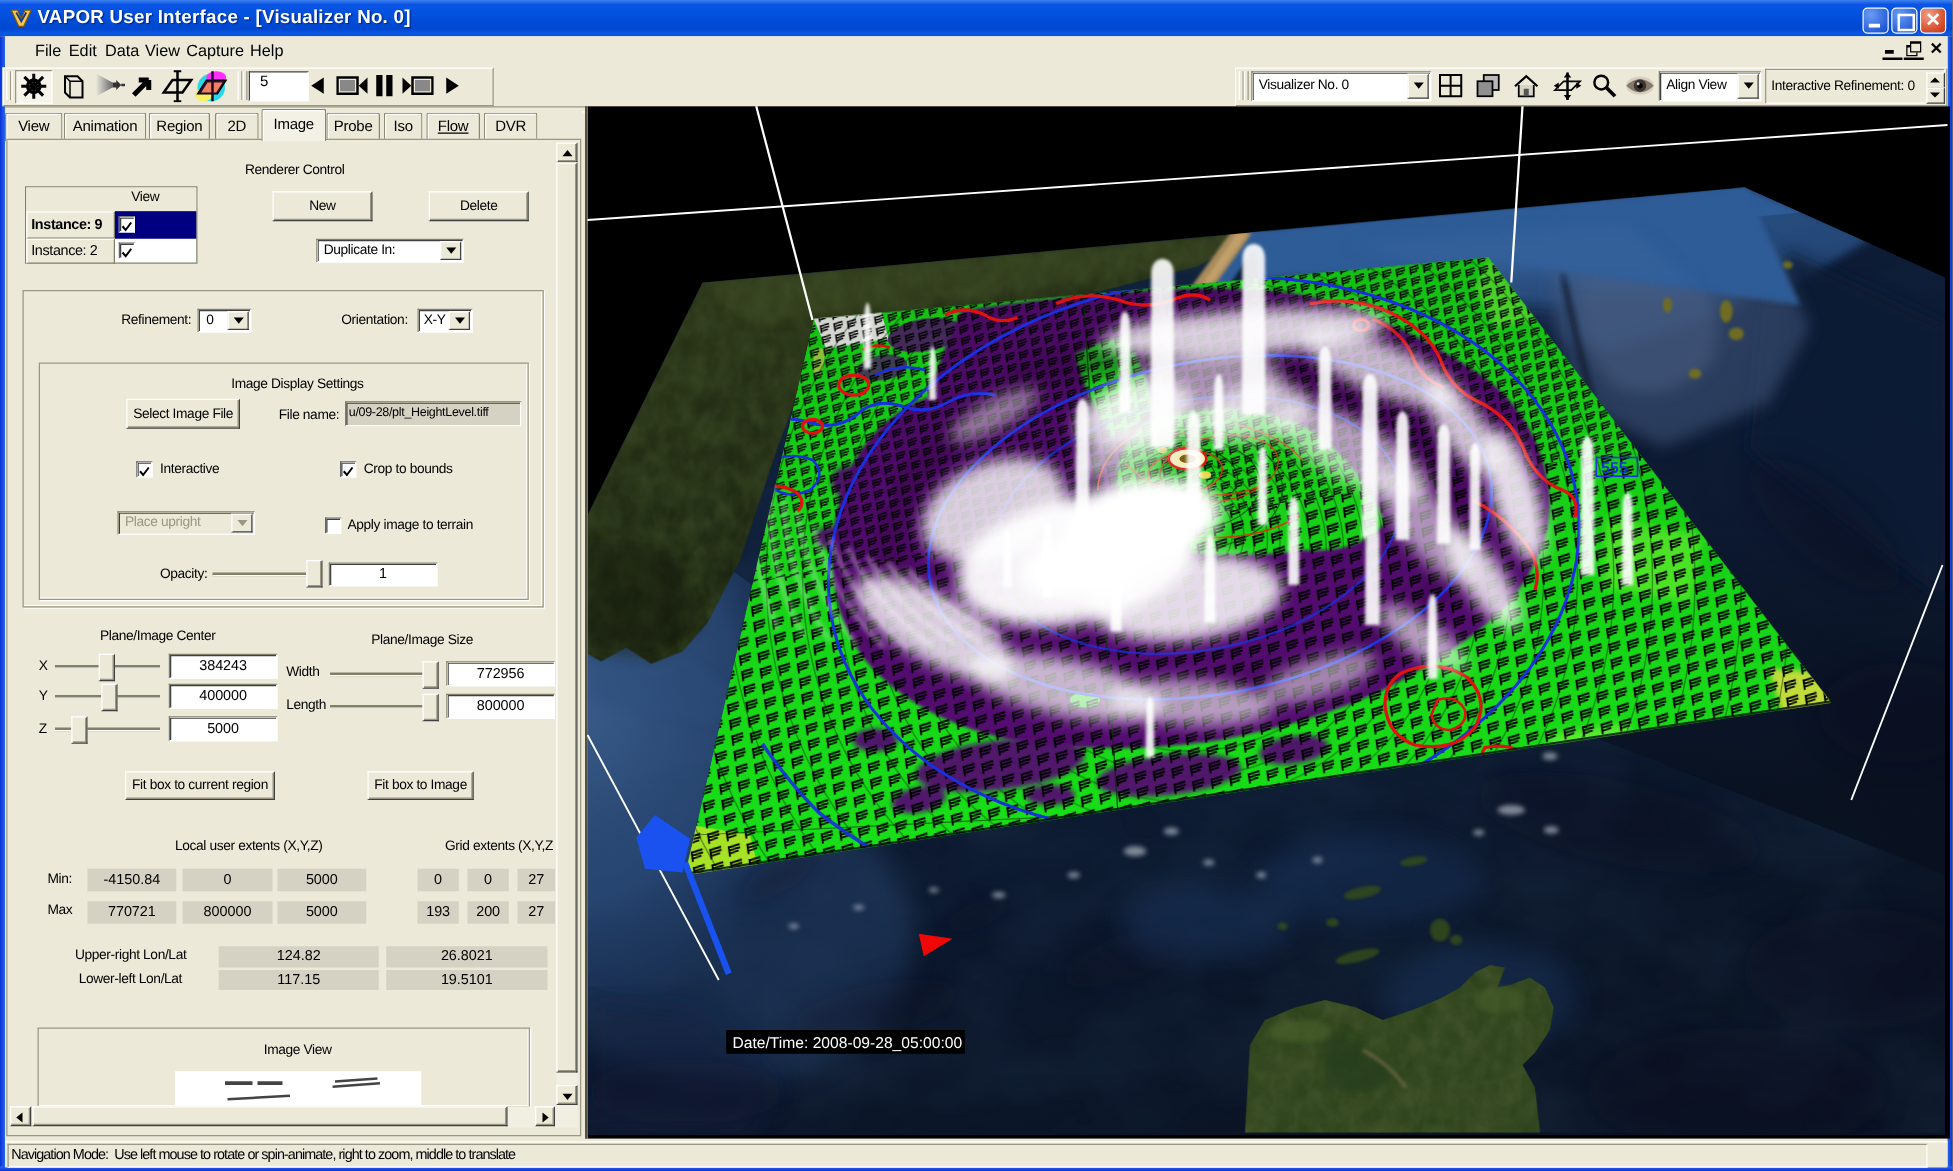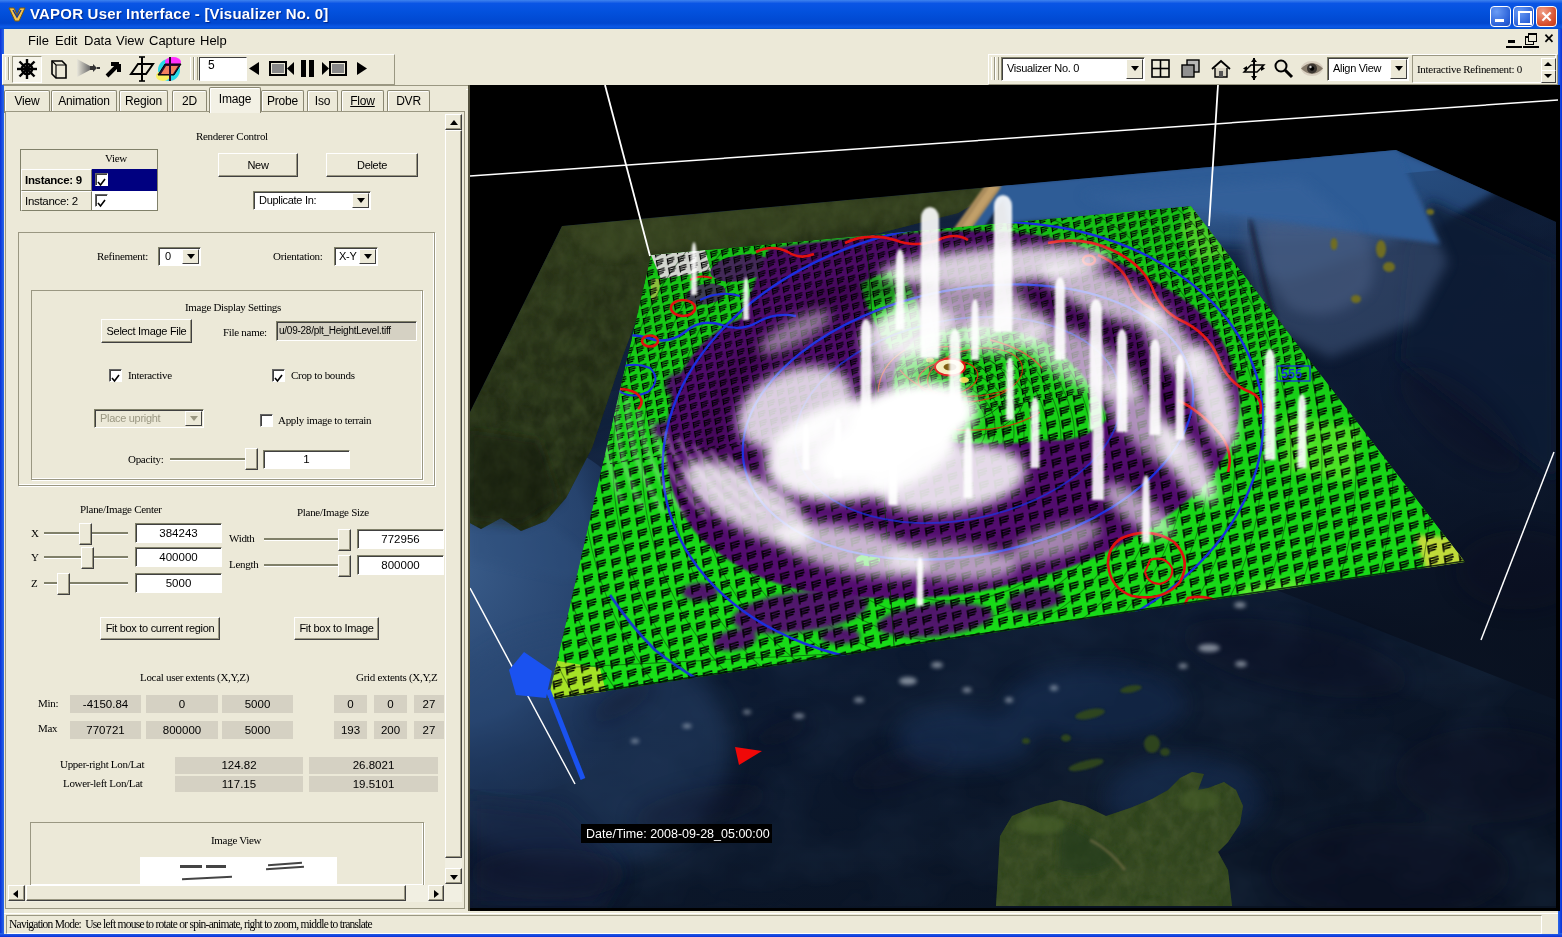--- a/index.html
+++ b/index.html
@@ -14,21 +14,21 @@
 #menubar{left:4px;top:29px;width:1554px;height:23px;background:#ece9d8;border-bottom:1px solid #d8d4c0;}
 .menuitem{top:33px;font-size:13px;color:#000;}
 #mdib{top:32px;height:16px;}
 #toolbar{left:4px;top:52px;width:1554px;height:33px;background:#ece9d8;}
 .tbgrp{top:54px;height:29px;border:1px solid #fff;border-right-color:#9a9782;border-bottom-color:#9a9782;background:#ece9d8;}
 .tbh{top:57px;width:2px;height:23px;border-left:1px solid #fff;border-right:1px solid #9a9782;}
 .tbfield{background:#fff;border:1px solid #404040;border-bottom-color:#fff;border-right-color:#fff;font-size:12px;}
 .tabf{top:90px;height:22px;border:1px solid #8a8772;border-bottom:none;border-radius:2px 2px 0 0;background:#ece9d8;font-size:12px;letter-spacing:-0.2px;text-align:center;box-shadow:inset 1px 1px 0 #fff;}
 #panelframe{left:5px;top:111px;width:460px;height:798px;border:1px solid #9a9782;border-top-color:#9a9782;background:#ece9d8;box-sizing:border-box;}
 .gbox{border:1px solid #9a9782;box-shadow:inset -1px -1px 0 #fff, 1px 1px 0 #fff;}
-.lbl{font-size:11px;letter-spacing:-0.3px;color:#000;white-space:nowrap;font-family:Liberation Serif, serif;}
+.lbl{font-size:11px;letter-spacing:-0.3px;color:#000;white-space:nowrap;}
 .btn{background:#ece9d8;border:1px solid #404040;border-top-color:#fff;border-left-color:#fff;box-shadow:inset -1px -1px 0 #9a9782;font-size:11px;letter-spacing:-0.3px;text-align:center;box-sizing:border-box;white-space:nowrap;overflow:hidden;}
 .tfield{background:#fff;border:1px solid #808069;border-bottom-color:#fff;border-right-color:#fff;box-shadow:inset 1px 1px 0 #404040;font-size:11.5px;box-sizing:border-box;text-align:center;}
 .gfield{background:#d5d1c3;font-size:11.5px;box-sizing:border-box;text-align:center;}
 .combo{background:#fff;border:1px solid #808069;border-bottom-color:#fff;border-right-color:#fff;box-shadow:inset 1px 1px 0 #404040;font-size:11px;letter-spacing:-0.3px;box-sizing:border-box;}
 .cbtn{position:absolute;right:1px;top:1px;bottom:1px;width:17px;background:#ece9d8;border:1px solid #fff;border-right-color:#404040;border-bottom-color:#404040;box-sizing:border-box;text-align:center;}
 .arr{width:0;height:0;border-left:4px solid transparent;border-right:4px solid transparent;border-top:5px solid #000;position:absolute;left:4px;top:6px;}
 .chk{width:13px;height:13px;background:#fff;border:1px solid #646464;border-bottom-color:#fff;border-right-color:#fff;box-shadow:inset 1px 1px 0 #404040;box-sizing:border-box;}
 .sltrack{height:2px;background:#808069;border-bottom:1px solid #fff;}
 .slhandle{width:13px;height:22px;background:#ece9d8;border:1px solid #fff;border-right-color:#404040;border-bottom-color:#404040;box-shadow:inset -1px -1px 0 #9a9782;box-sizing:border-box;}
 #statusbar{left:4px;top:913px;width:1554px;height:20px;background:#ece9d8;border-top:1px solid #fff;}
@@ -220,21 +220,21 @@
   <div style="position:absolute;left:71px;top:19px;right:0;height:22px;background:#000080;"></div>
   <div class="chk" style="position:absolute;left:74px;top:23px;"><svg width="11" height="11" viewBox="0 0 11 11">
           <path d="M2 5 L4.5 8 L9 2" fill="none" stroke="#000" stroke-width="1.6"></path>
         </svg></div>
   <div style="position:absolute;left:0;top:41px;width:71px;height:20px;background:#ece9d8;border:1px solid #fff;border-right-color:#808069;border-bottom-color:#808069;box-sizing:border-box;font-size:11.5px;letter-spacing:-0.3px;padding:3px 0 0 3px;white-space:nowrap;">Instance: 2</div>
   <div class="chk" style="position:absolute;left:74px;top:44px;"><svg width="11" height="11" viewBox="0 0 11 11">
           <path d="M2 5 L4.5 8 L9 2" fill="none" stroke="#000" stroke-width="1.6"></path>
         </svg></div>
 </div>
 <div class="btn abs" style="left:218px;top:153px;width:80px;height:24px;line-height:22px;">New</div>
-<div class="btn abs" style="left:326px;top:153px;width:92px;height:24px;line-height:22px;">Delete</div>
+<div class="btn abs" style="left:343px;top:153px;width:80px;height:24px;line-height:22px;">Delete</div>
 <div class="combo abs" style="left:253px;top:191px;width:118px;height:19px;">
       <span style="position:absolute;left:5px;top:2px;font-size:11px;">Duplicate In:</span>
       <span class="cbtn">
         <span class="arr" style="top:4px;"></span>
       </span>
     </div>
 
 <div class="gbox abs" style="left:18px;top:232px;width:415px;height:252px;"></div>
 <div class="lbl abs" style="left:97px;top:250px;">Refinement:</div>
 <div class="combo abs" style="left:158px;top:247px;width:43px;height:19px;">

